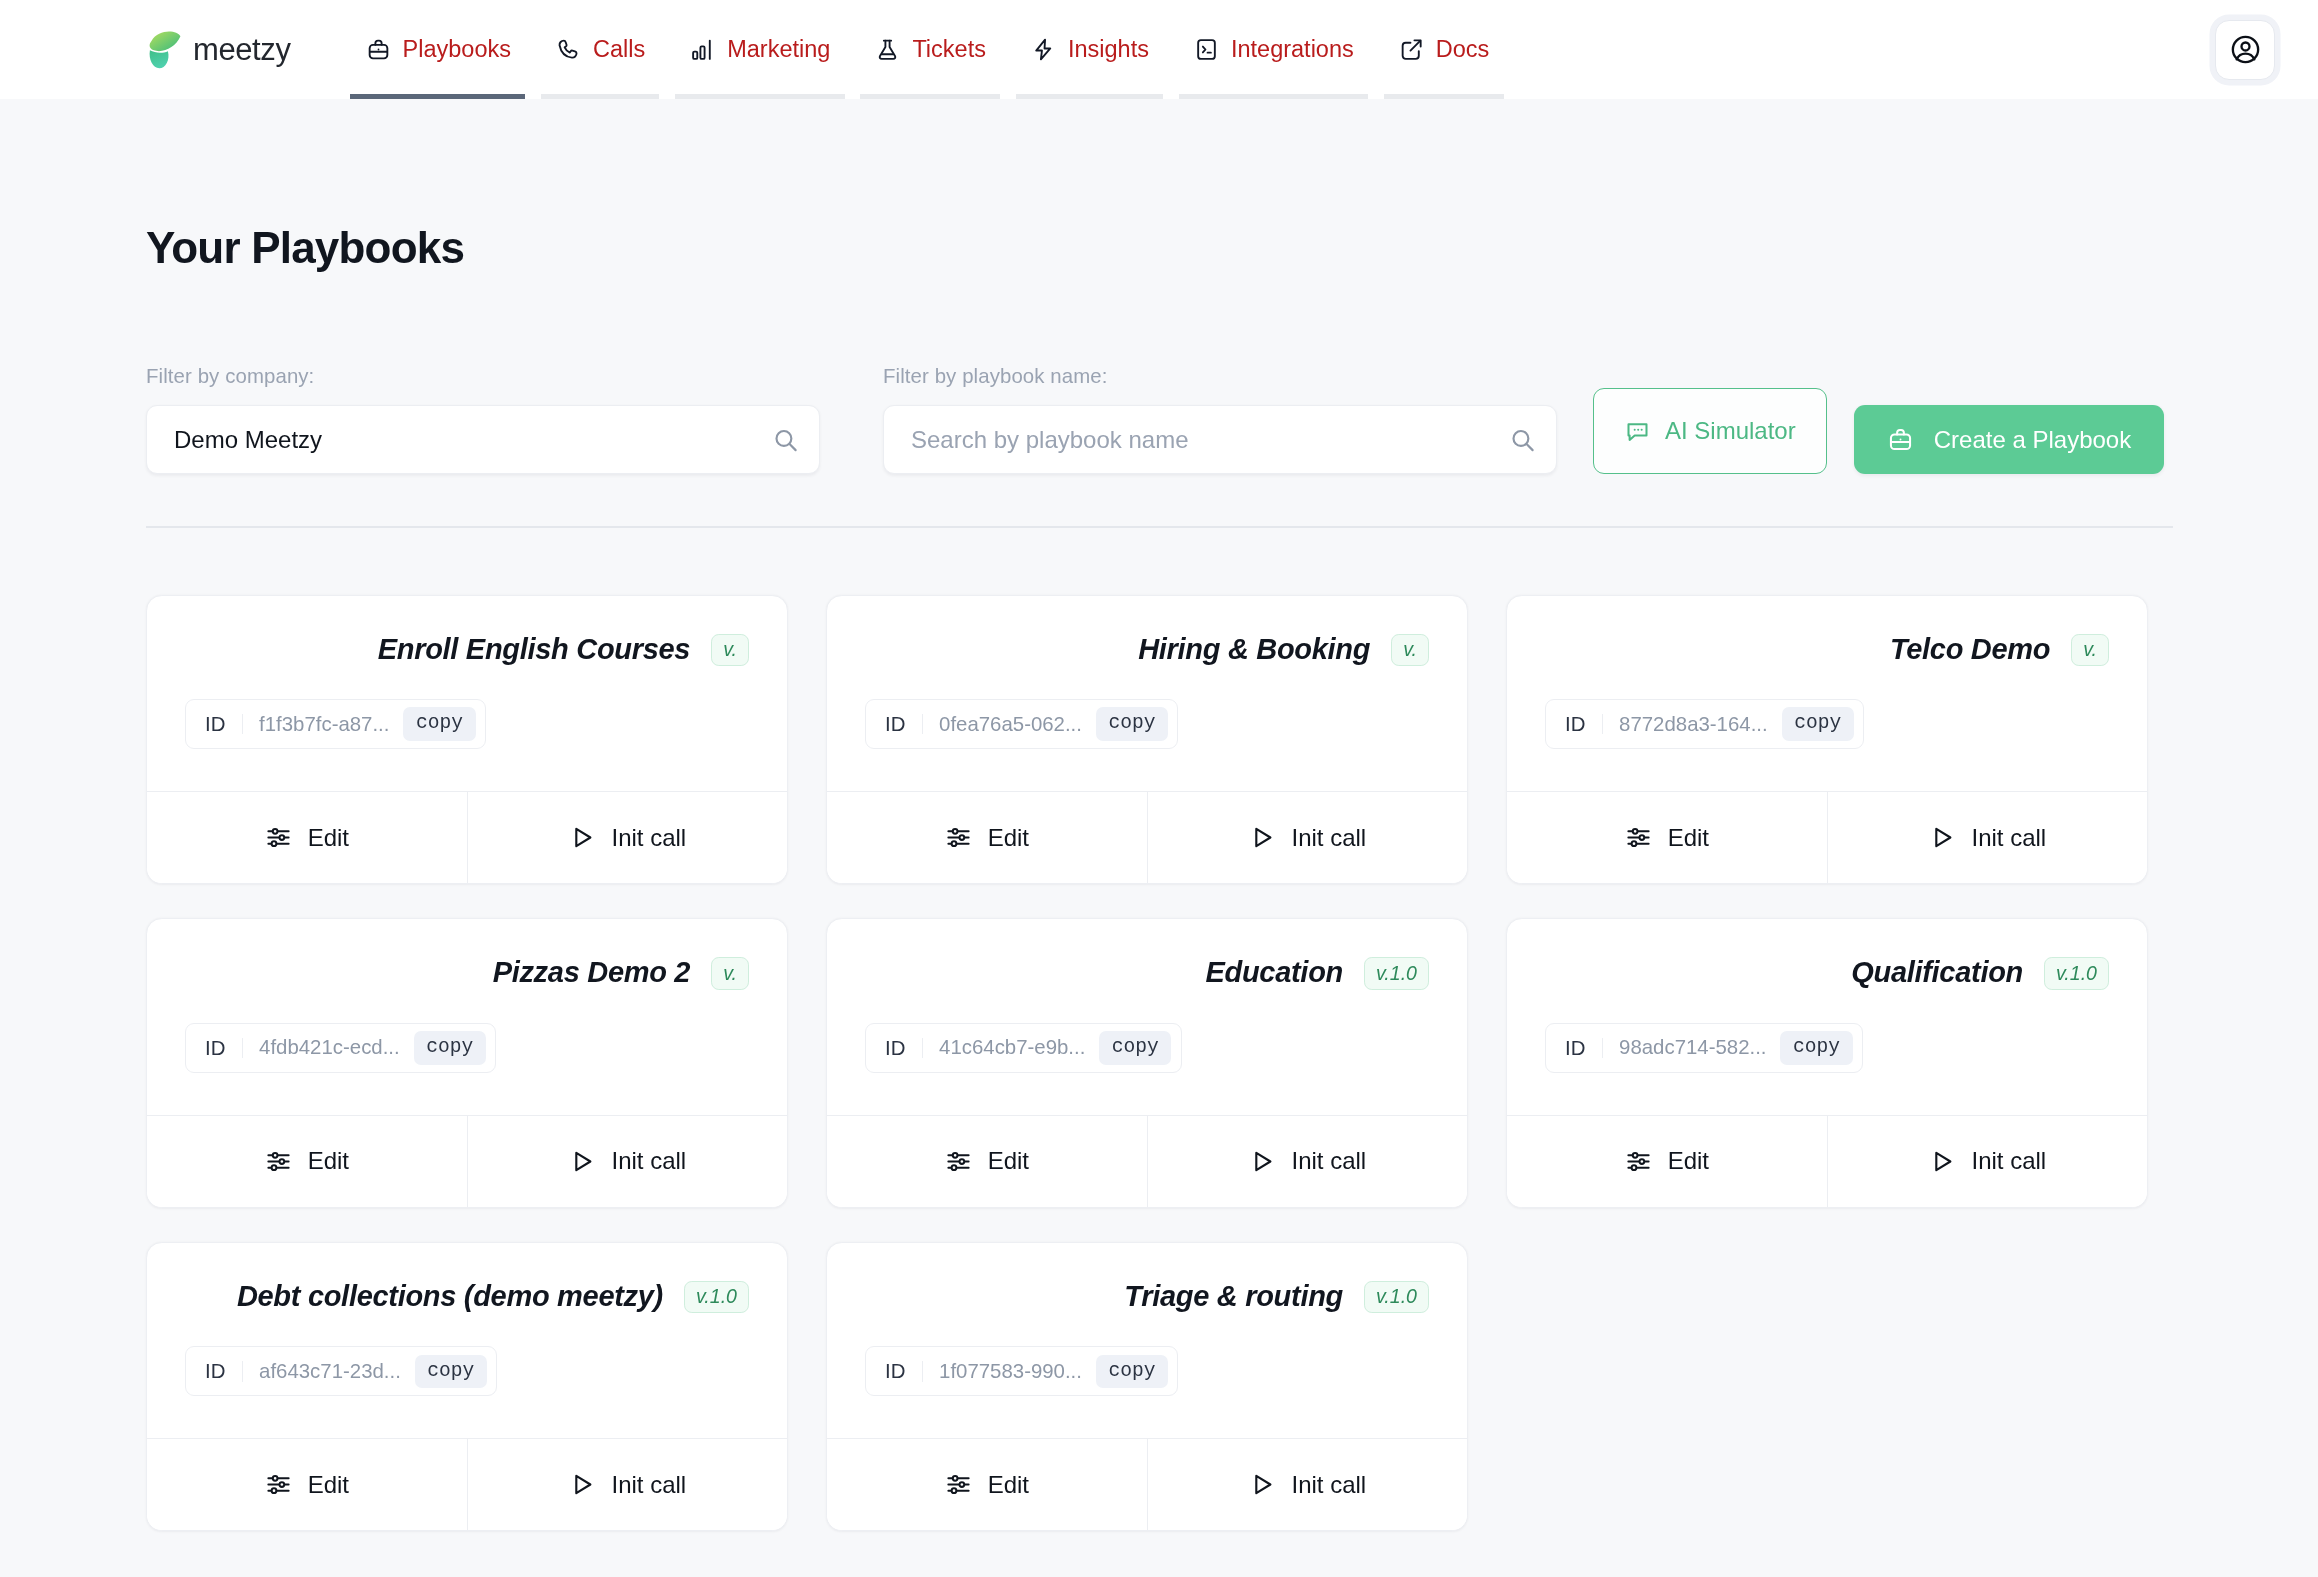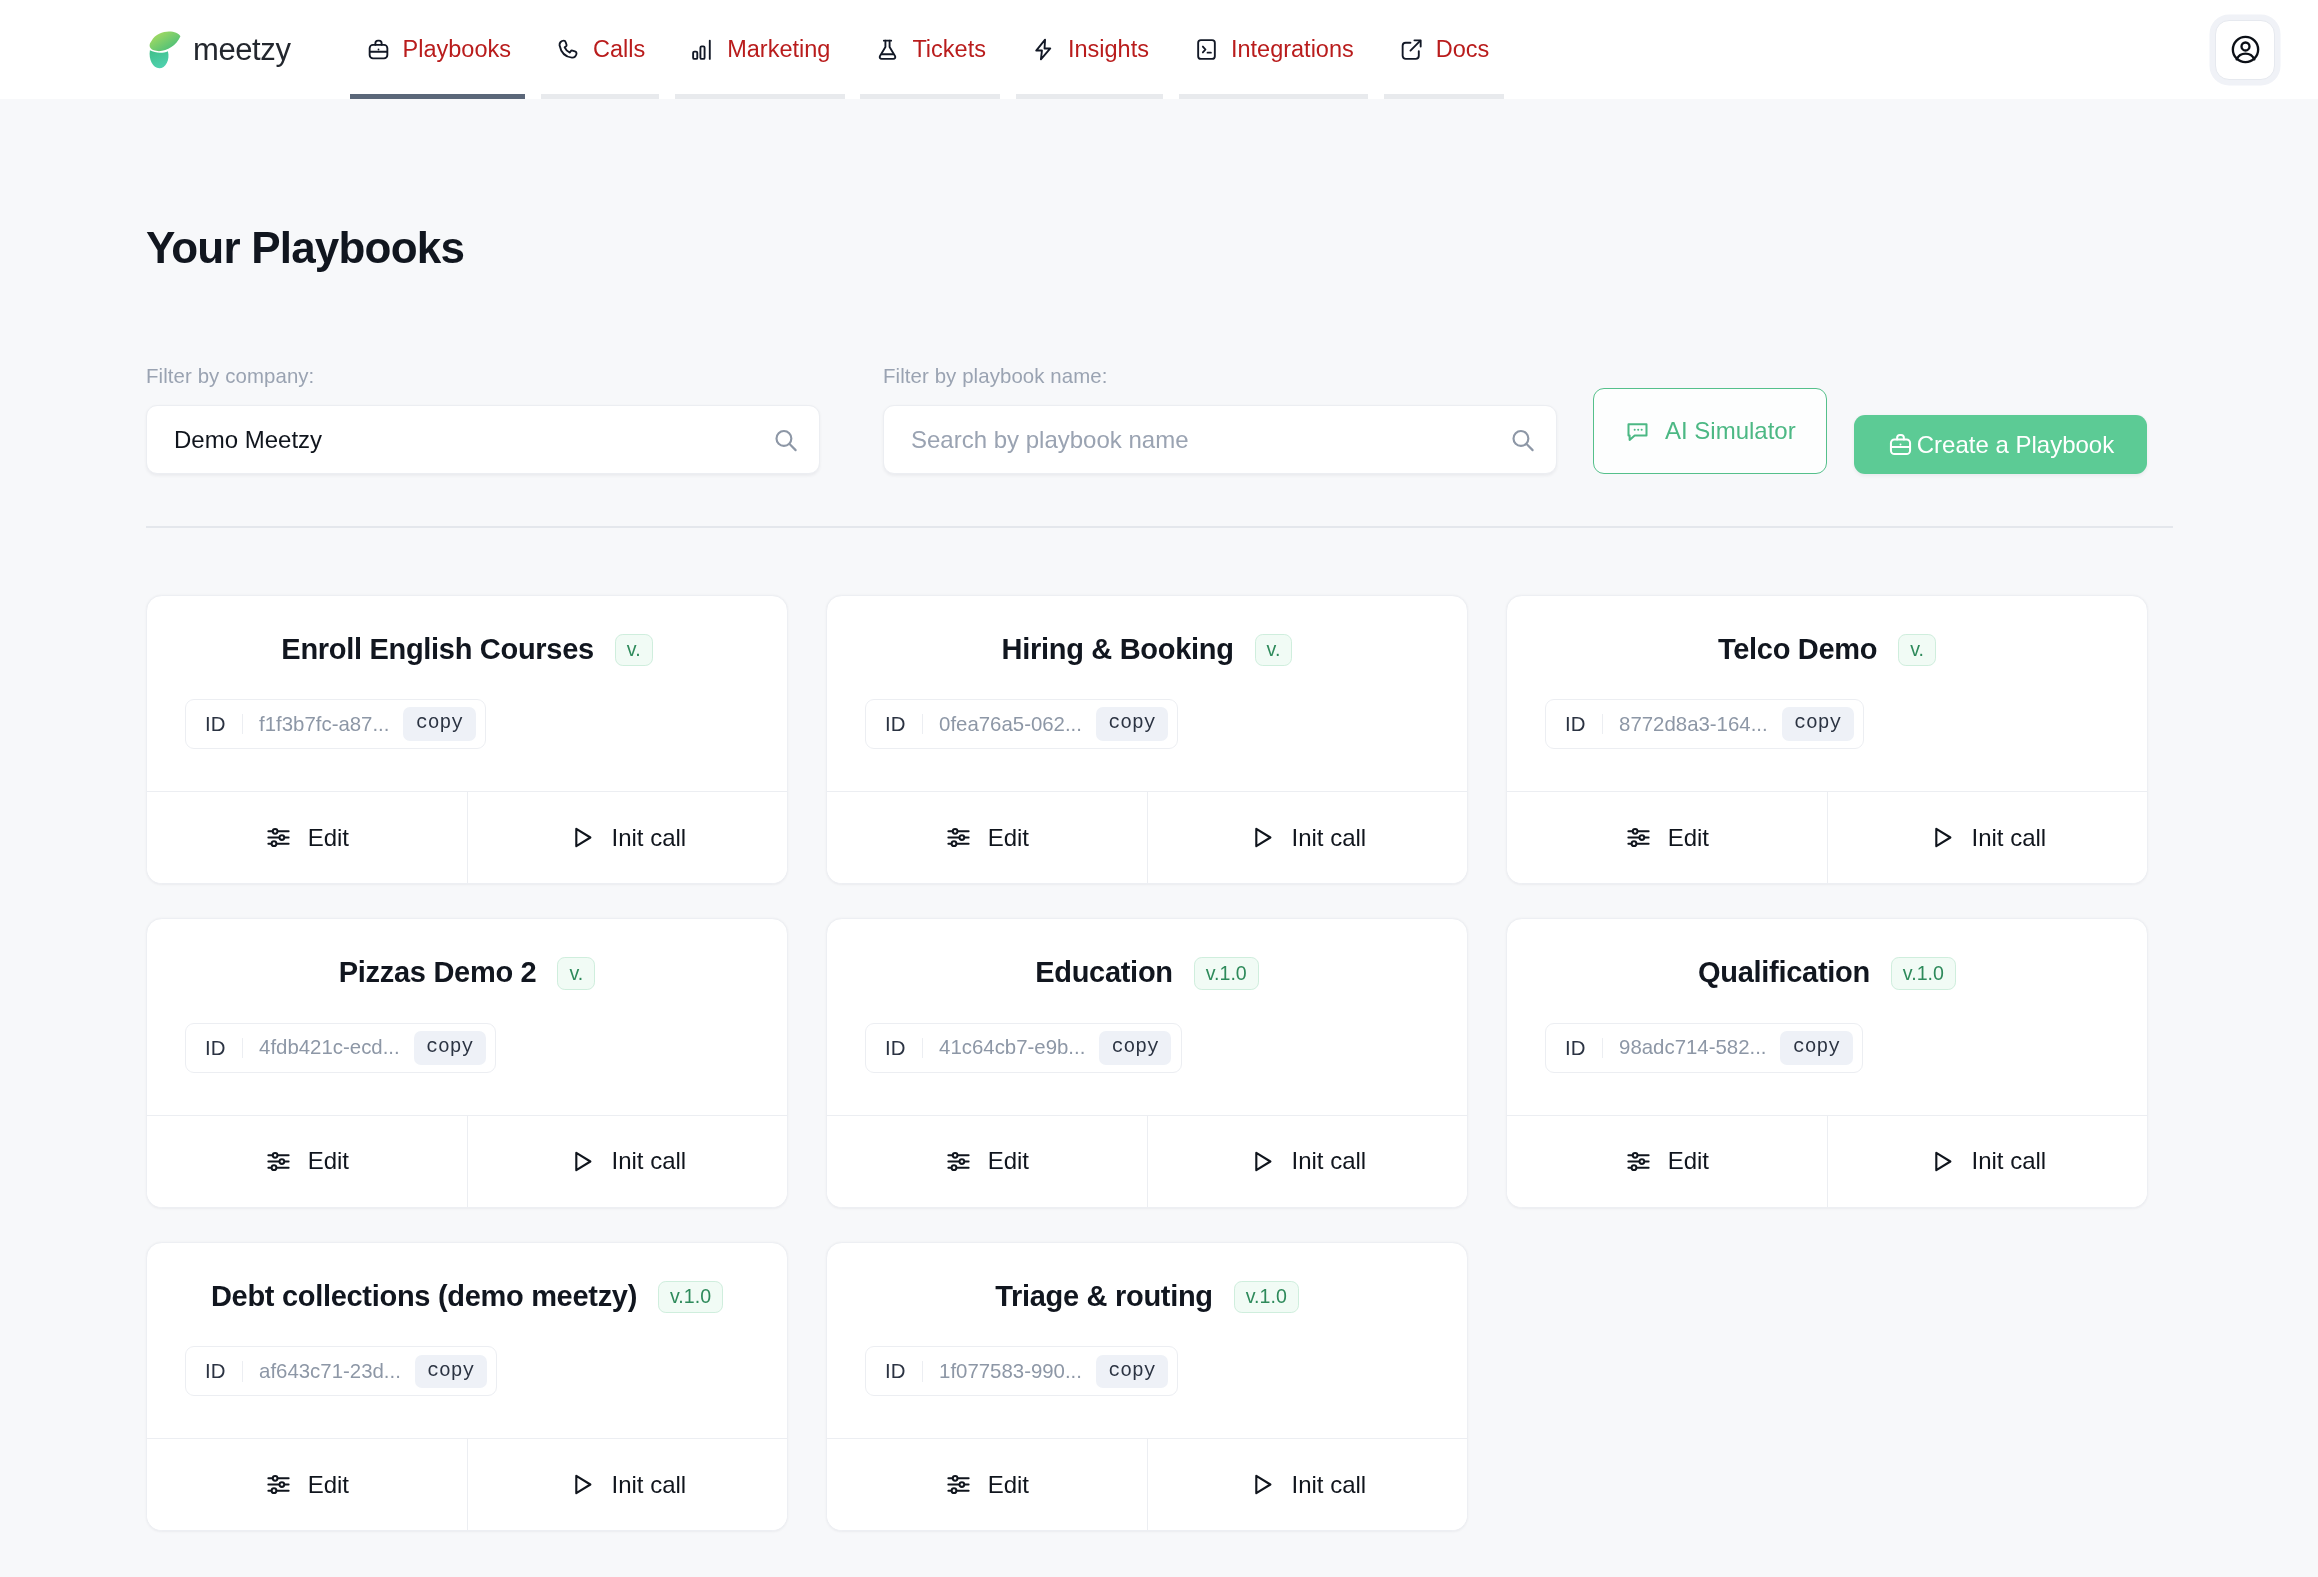--- a/index.html
+++ b/index.html
@@ -110,27 +110,27 @@
     font-size: 24px;
     display: flex; align-items: center; justify-content: center; gap: 14px;
     padding: 0 30px;
     cursor: pointer;
     white-space: nowrap;
   }
   .btn-ghost svg { width: 27px; height: 27px; display: block; }
 
   .btn-primary {
     margin-left: 27px;
-    height: 59px;
+    height: 69px;
     border: 0;
     border-radius: 11px;
     background: #5ccb95;
     color: #ffffff;
     font-size: 24px;
-    display: flex; align-items: center; justify-content: center; gap: 3px;
+    display: flex; align-items: center; justify-content: center; gap: 20px;
     padding: 0 33px;
     cursor: pointer;
     white-space: nowrap;
     box-shadow: 0 1.6px 3.9px rgba(16,24,40,0.06);
   }
   .btn-primary svg { width: 27px; height: 27px; display: block; }
 
   .divider { height: 1.6px; background: #e4e7ec; margin-top: 52px; }
 
   
@@ -143,21 +143,21 @@
   }
   .card {
     background: #ffffff;
     border: 0.8px solid #edeff3;
     border-radius: 15.7px;
     box-shadow: 0 0.8px 2.3px rgba(16,24,40,0.05);
     overflow: hidden;
     align-self: start;
   }
   .card-body { padding: 38px 38px 42px 38px; }
-  .card-head { display: flex; align-items: flex-start; justify-content: center; gap: 21px; }
+  .card-head { display: flex; align-items: flex-start; justify-content: flex-end; gap: 21px; font-style: italic; }
   .card-title {
     font-size: 29px; font-weight: 700; color: #11161f; letter-spacing: -0.3px;
     line-height: 1.1;
   }
   .badge {
     flex: 0 0 auto;
     border: 0.8px solid #cfeedd;
     background: #f1fbf5;
     color: #2e8a5b;
     font-size: 19.6px;

